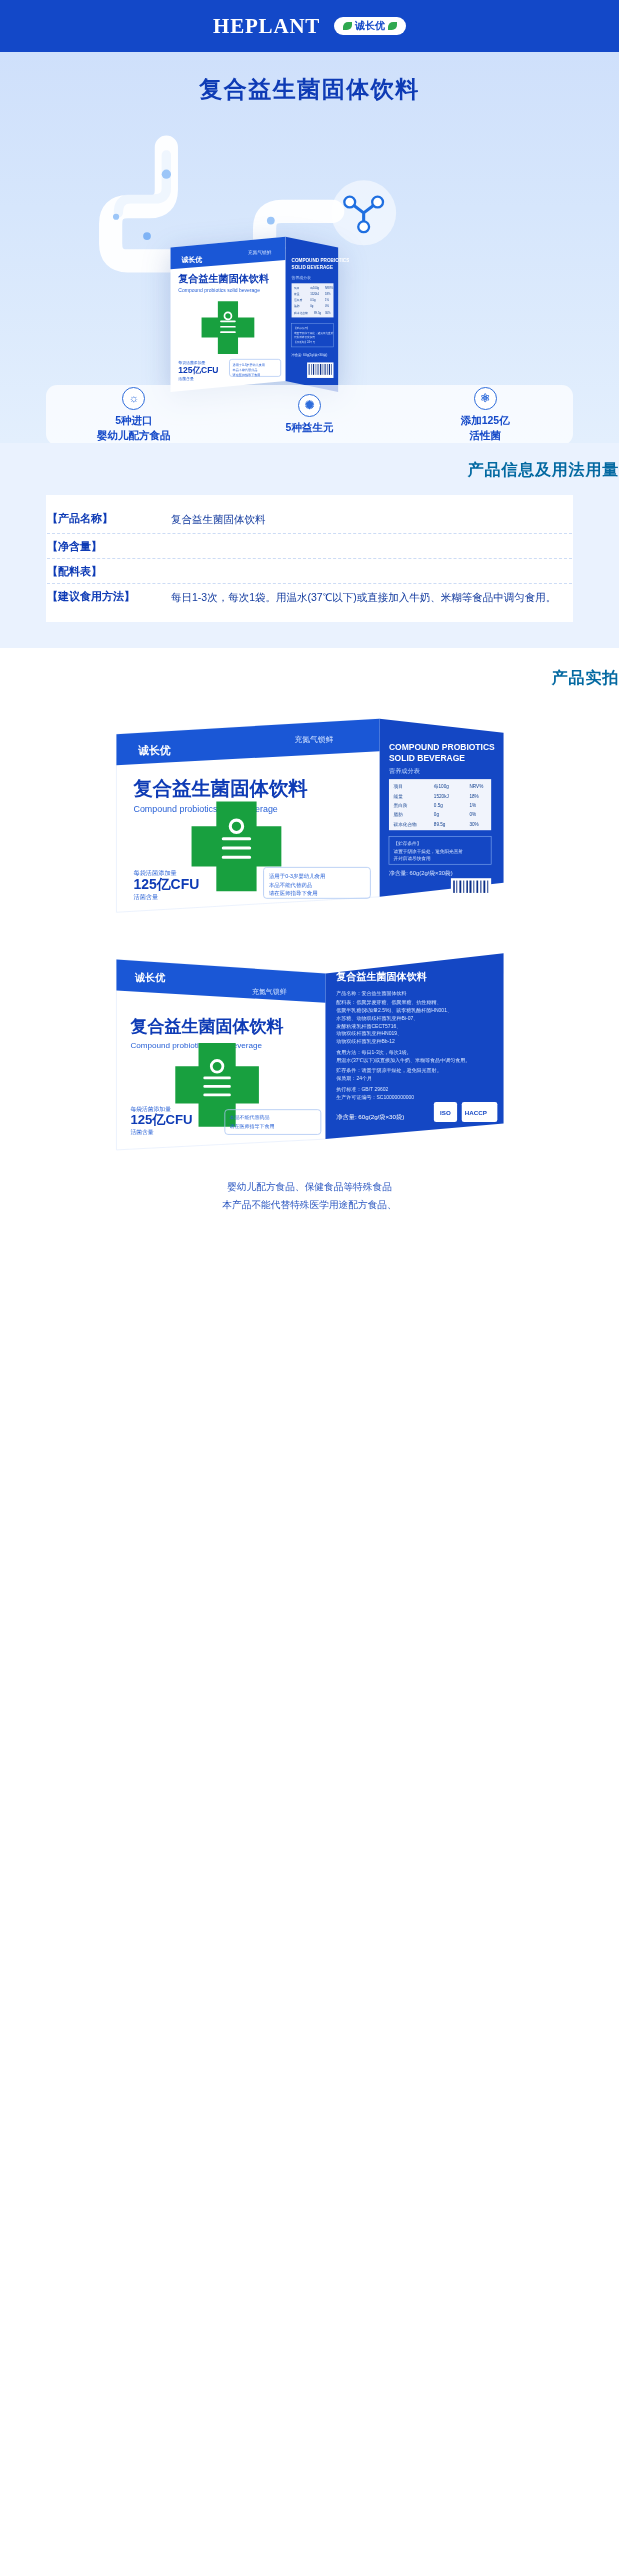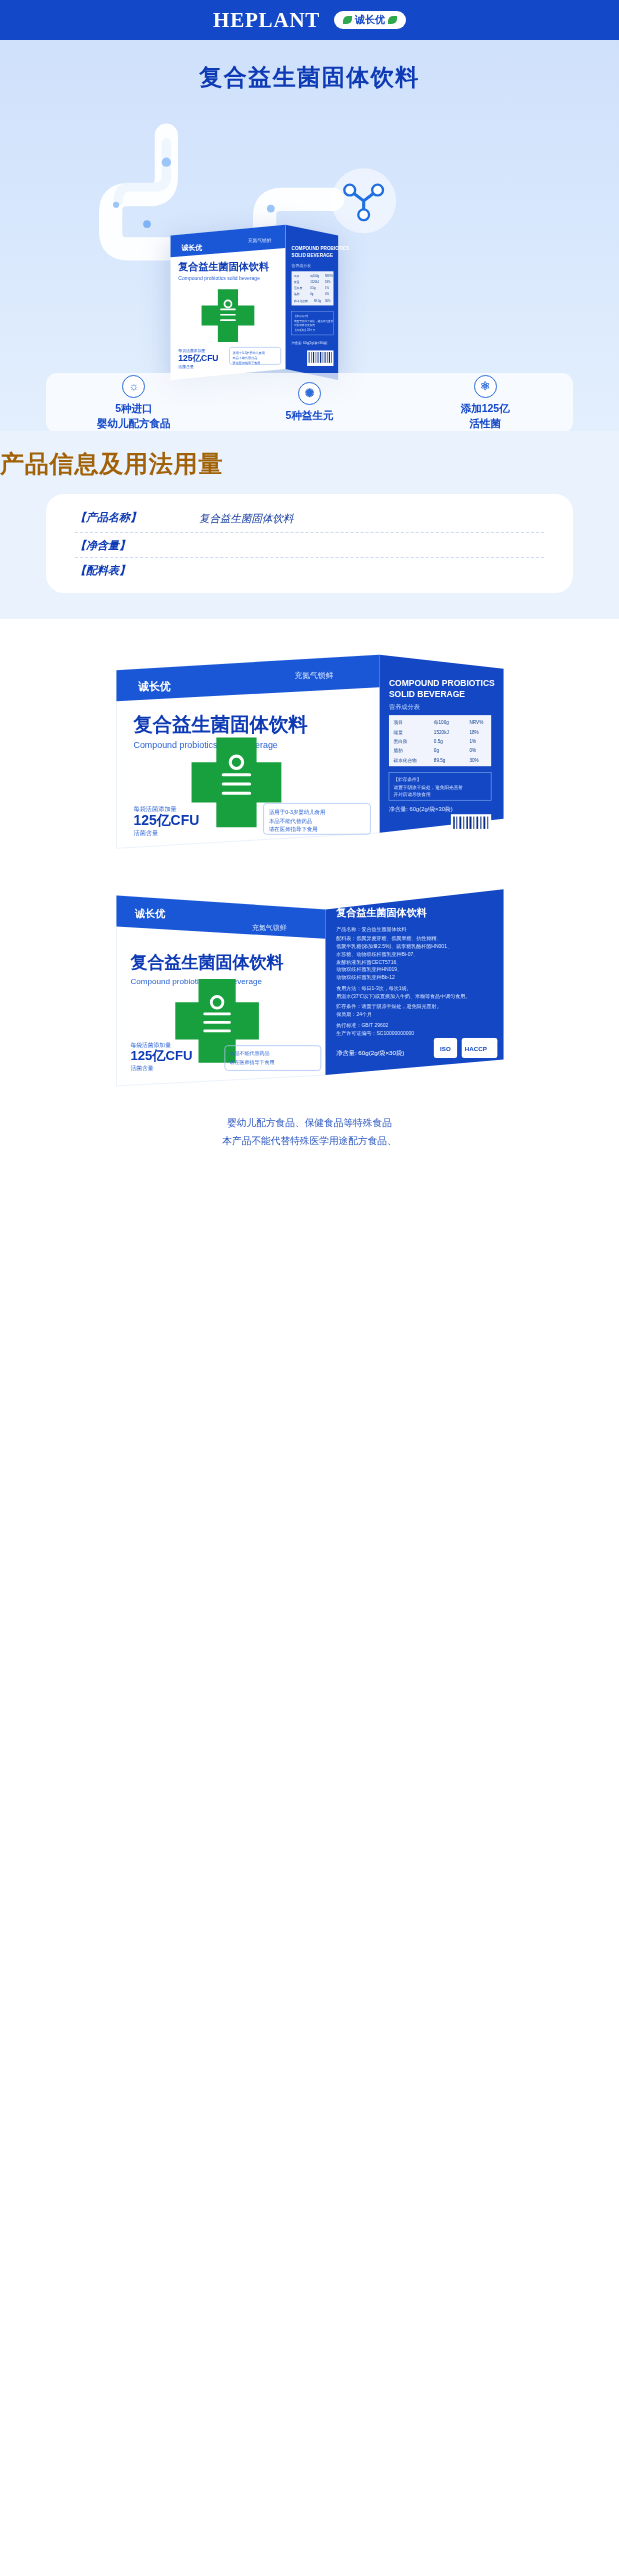--- a/index.html
+++ b/index.html
@@ -6,21 +6,21 @@
   body {
     width: 619px;
     font-family: "Liberation Sans", sans-serif;
     background: #ffffff;
     color: #1a3fa0;
   }
   .page { width: 619px; position: relative; }
 
   
   .header {
-    height: 40px;
+    height: 52px;
     background: #1348c8;
     display: flex;
     align-items: center;
     justify-content: center;
     gap: 14px;
   }
   .brand-wordmark {
     color: #ffffff;
     font-size: 21px;
     font-weight: bold;
@@ -94,34 +94,33 @@
     display: flex; align-items: center; justify-content: center;
     font-size: 11.6px; color: #2f6ddb;
   }
 
   
   .info-section {
     background: #eaf2fe;
     padding: 17px 0 26px 0;
   }
   .section-title {
-    text-align: left;
-    font-size: 24px;
-    font-weight: bold;
-    color: #a16207;
+    text-align: right;
+    font-size: 16px;
+    font-weight: bold;
+    color: #0369a1;
     letter-spacing: 0.8px;
     margin-bottom: 14px;
   }
   .info-card {
     width: 527px;
     margin: 0 auto;
     background: #ffffff;
-    border-radius: 18px;
-    padding: 11px 29px;
-    font-style: italic;
+    border-radius: 0;
+    padding: 11px 1px;
   }
   .info-row {
     display: flex;
     align-items: flex-start;
     padding: 4.6px 0;
     border-bottom: 0.8px dashed #cddcf5;
   }
   .info-row:last-child { border-bottom: none; }
   .info-label {
     flex: 0 0 124px;
@@ -309,24 +308,29 @@
       <div class="info-row">
         <div class="info-label">【产品名称】</div>
         <div class="info-value">复合益生菌固体饮料</div>
       </div>
       <div class="info-row">
         <div class="info-label">【净含量】</div>
       </div>
       <div class="info-row">
         <div class="info-label">【配料表】</div>
       </div>
+      <div class="info-row">
+        <div class="info-label">【建议食用方法】</div>
+        <div class="info-value">每日1-3次，每次1袋。用温水(37℃以下)或直接加入牛奶、米糊等食品中调匀食用。</div>
+      </div>
     </div>
   </div>
 
   <div class="photo-section">
+    <div class="section-title">产品实拍</div>
     <div class="photo-wrap">
 
       <div class="shot">
         <svg viewBox="0 0 620 290" width="480" height="225">
           <rect x="0" y="0" width="620" height="290" fill="#ffffff"></rect>
 
           <polygon points="60,40 400,20 400,250 60,270" fill="#ffffff" stroke="#e6eefc" stroke-width="1"></polygon>
           <polygon points="400,20 560,38 560,232 400,250" fill="#1447c4"></polygon>
           <polygon points="60,40 400,20 400,62 60,80" fill="#1a57d6"></polygon>
           <text x="88" y="66" font-size="14" fill="#ffffff" font-weight="bold">诚长优</text>

